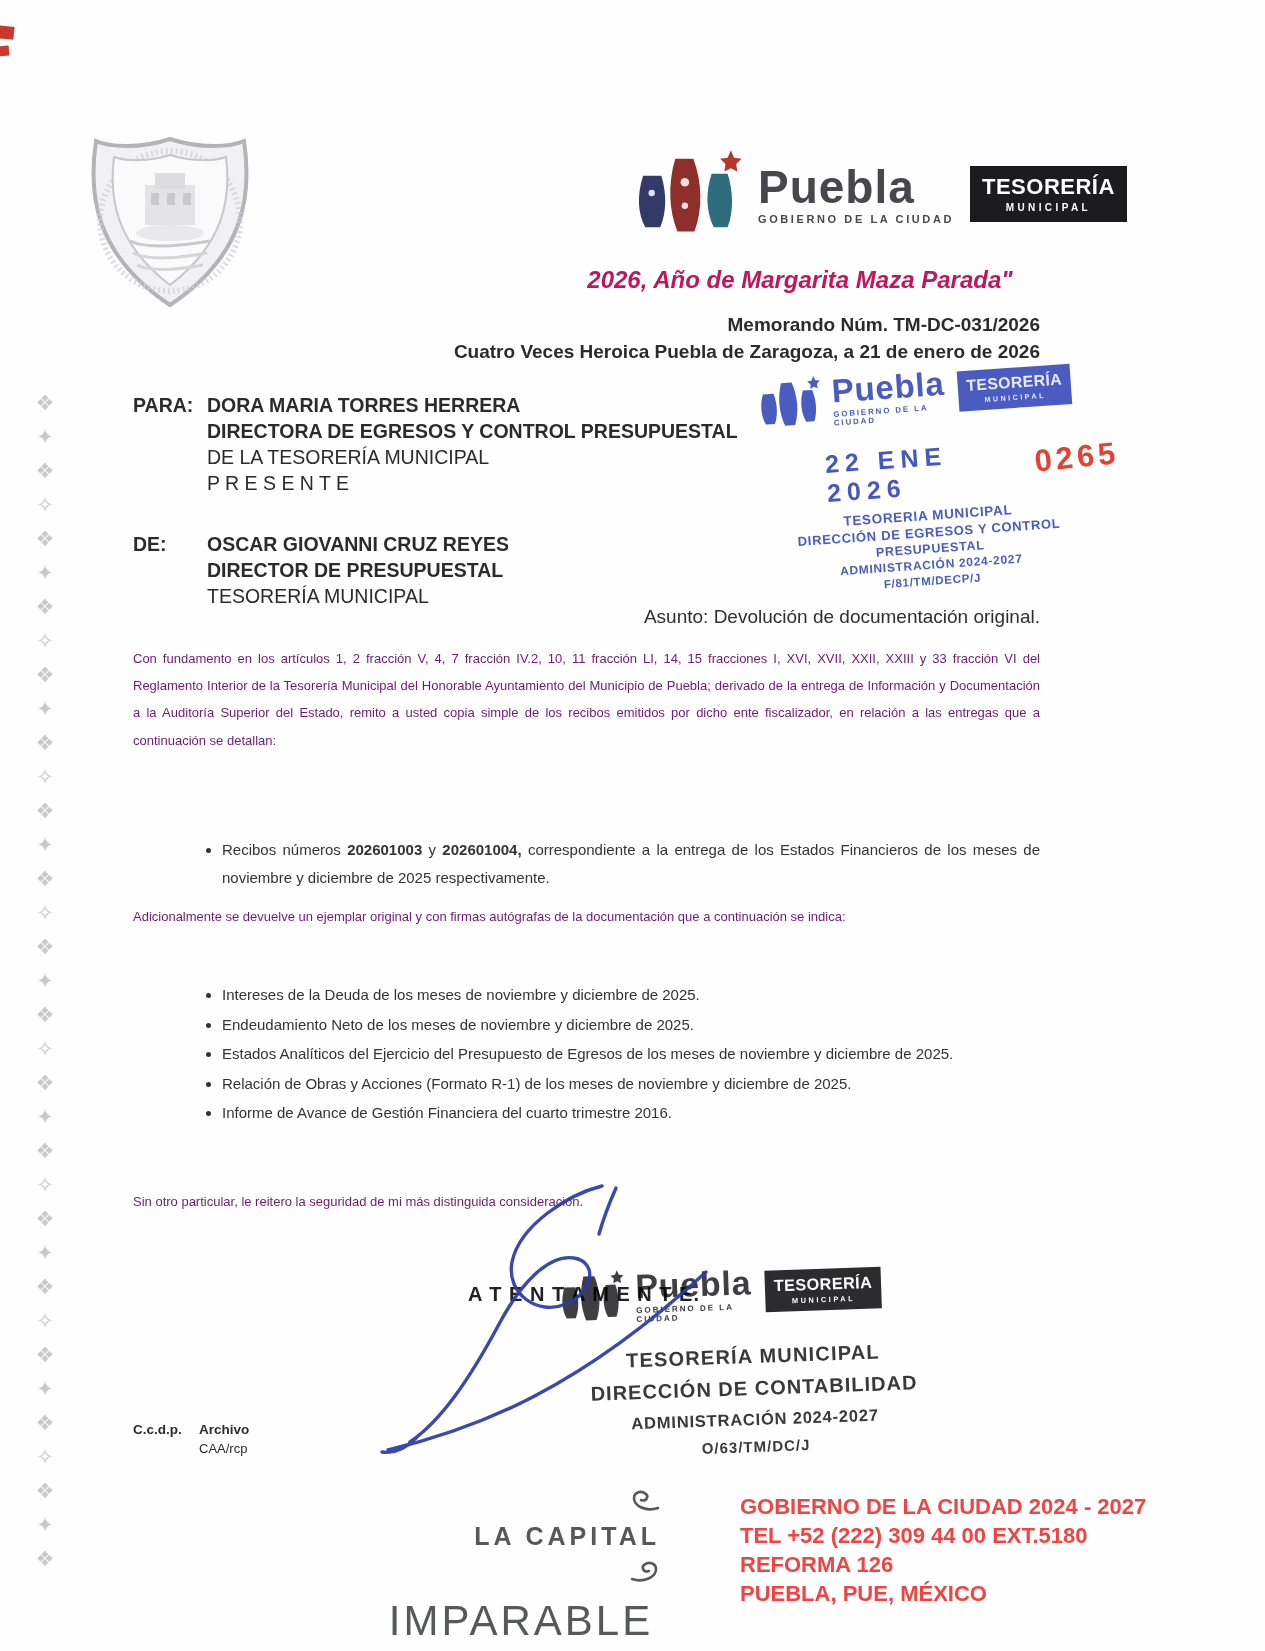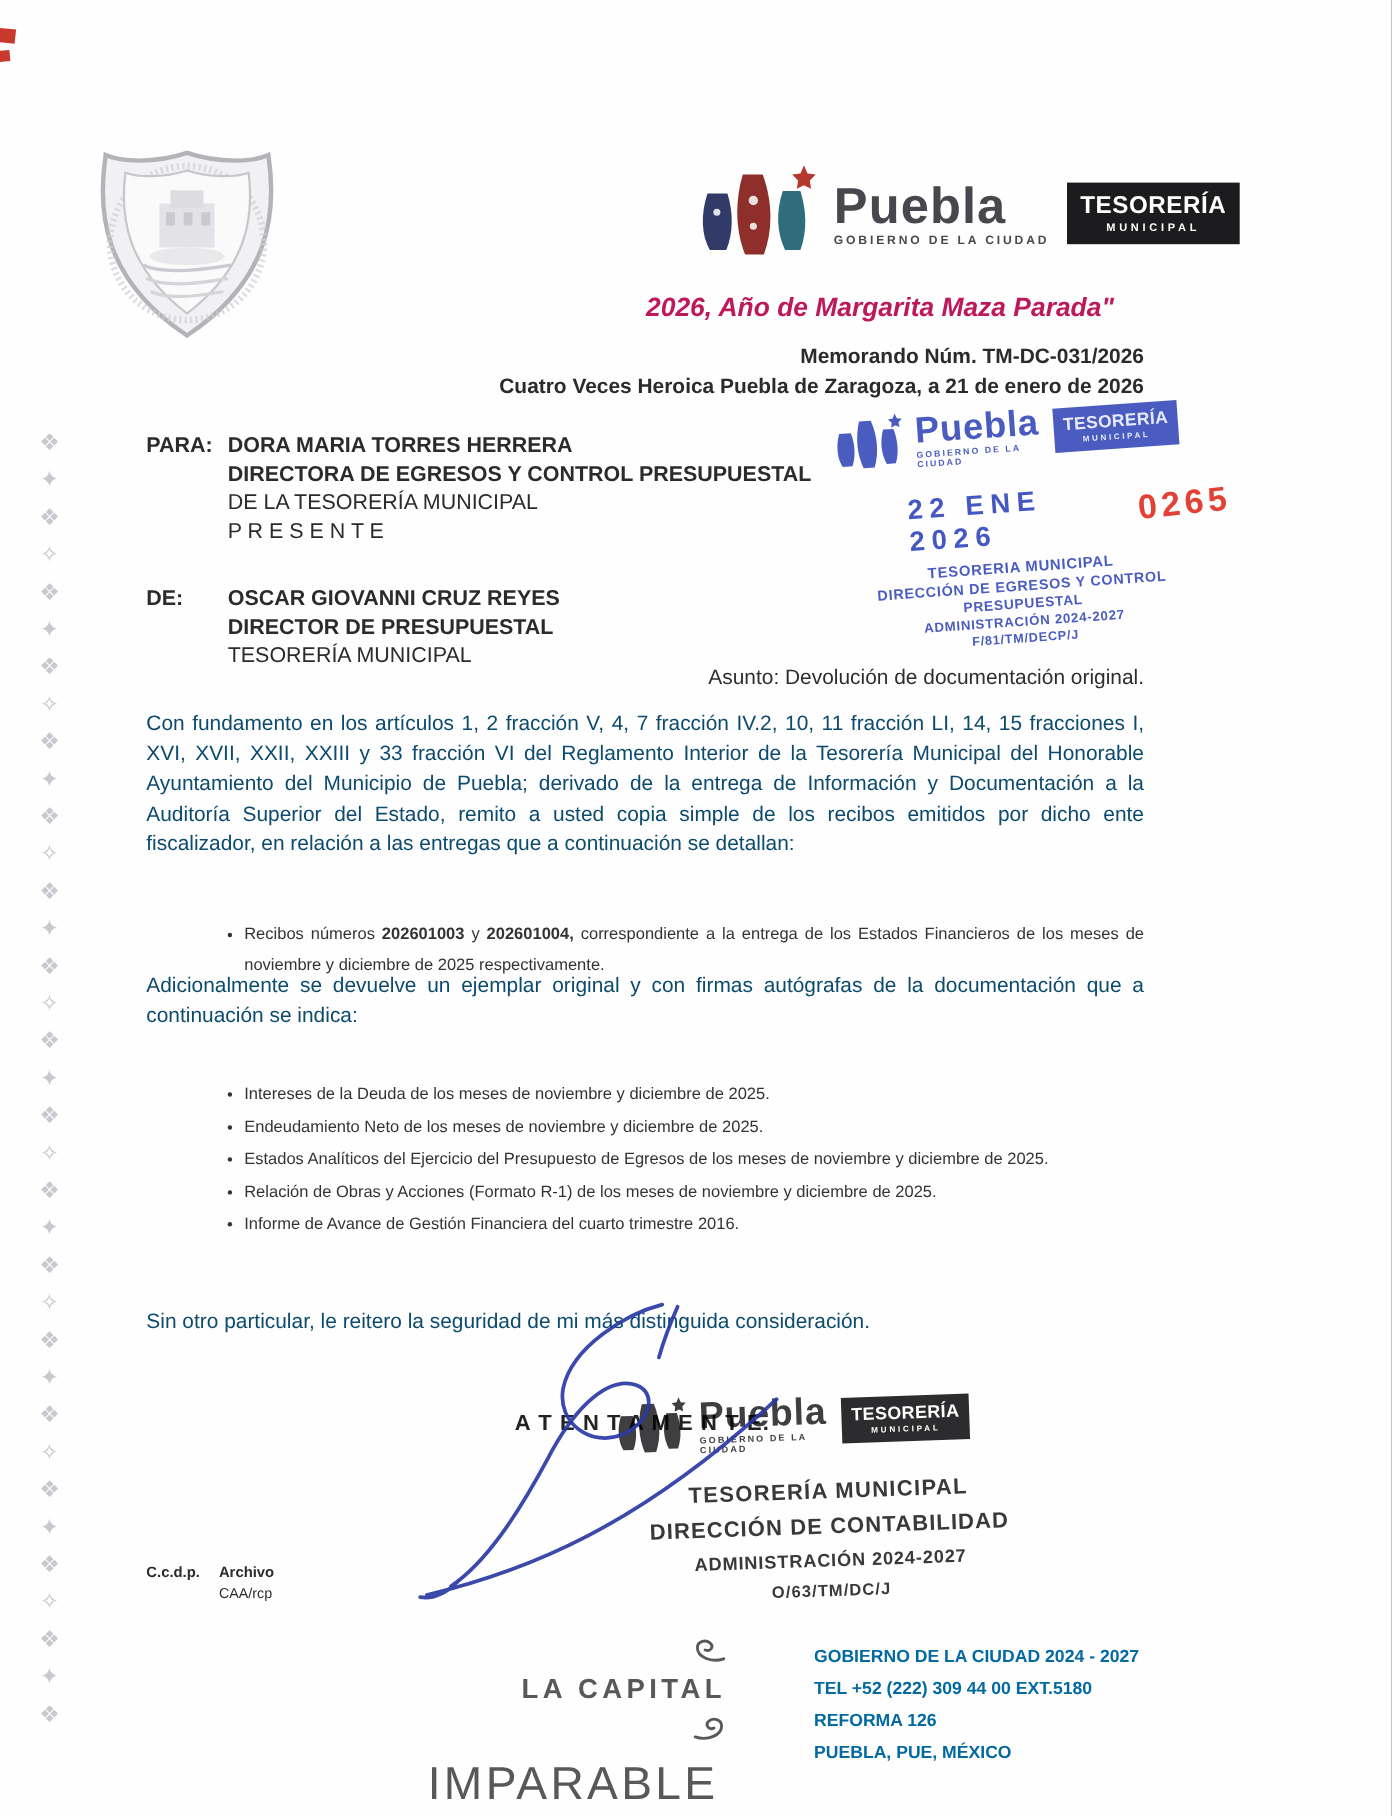--- a/index.html
+++ b/index.html
@@ -58,23 +58,23 @@
   .stamp-lines { width:330px; text-align:center; margin-top:6px; color:#4355bf; font-weight:600;
                  letter-spacing:.7px; }
   .stamp-lines .sl0 { font-size:13.5px; line-height:17px; }
   .stamp-lines .sl1 { font-size:13px;   line-height:17px; }
   .stamp-lines .sl2 { font-size:12.5px; line-height:16px; }
   .stamp-lines .sl3 { font-size:12px;   line-height:16px; }
   .stamp-lines .sl4 { font-size:11.5px; line-height:16px; }
 
   .subject { left:500px; top:606px; width:540px; text-align:right; font-size:19px; color:#2e2e2e; }
 
-  .para { left:133px; width:907px; font-size:19px; line-height:27.2px; text-align:justify; color:#0c4a6e; }
+  .para { left:133px; width:907px; font-size:13px; line-height:27.2px; text-align:justify; color:#701a75; }
   .p1 { top:645px; }
-  .p2 { top:883px; }
+  .p2 { top:903px; }
   .closing { top:1188px; text-align:left; }
 
   .blist { list-style:disc outside; padding-left:29px; width:847px; left:193px;
            font-size:15px; line-height:27.5px; color:#333; text-align:justify; }
   .blist li { margin-bottom:2px; }
   .receipts { top:836px; }
   .docs { top:981px; }
 
   .atent { left:468px; top:1283px; font-size:20px; font-weight:700; letter-spacing:1px;
            color:#222; z-index:20; }
@@ -96,21 +96,21 @@
           grid-template-columns:66px auto; row-gap:4px; }
   .ccdp .c1 { font-weight:700; }
   .ccdp .c2 { font-weight:700; }
   .ccdp .c3 { font-weight:400; font-size:13px; grid-column:2; }
 
   .capital { left:382px; top:1488px; width:278px; text-align:center; color:#57585a; z-index:10; }
   .capital-top { display:flex; align-items:flex-end; justify-content:center; gap:8px;
                  font-size:25px; font-weight:700; letter-spacing:4px;flex-direction:column; }
   .capital-bottom { font-size:42px; font-weight:400; letter-spacing:3px; margin-top:12px; }
 
-  .contact { left:740px; top:1492px; font-size:16px; font-weight:700; color:#0369a1; line-height:29px; }
+  .contact { left:740px; top:1492px; font-size:22px; font-weight:700; color:#ef4444; line-height:29px; }
 </style>
 </head>
 <body>
 
 <div class="page">
 
   <div class="abs motif-col">❖
 ✦
 ❖
 ✧

